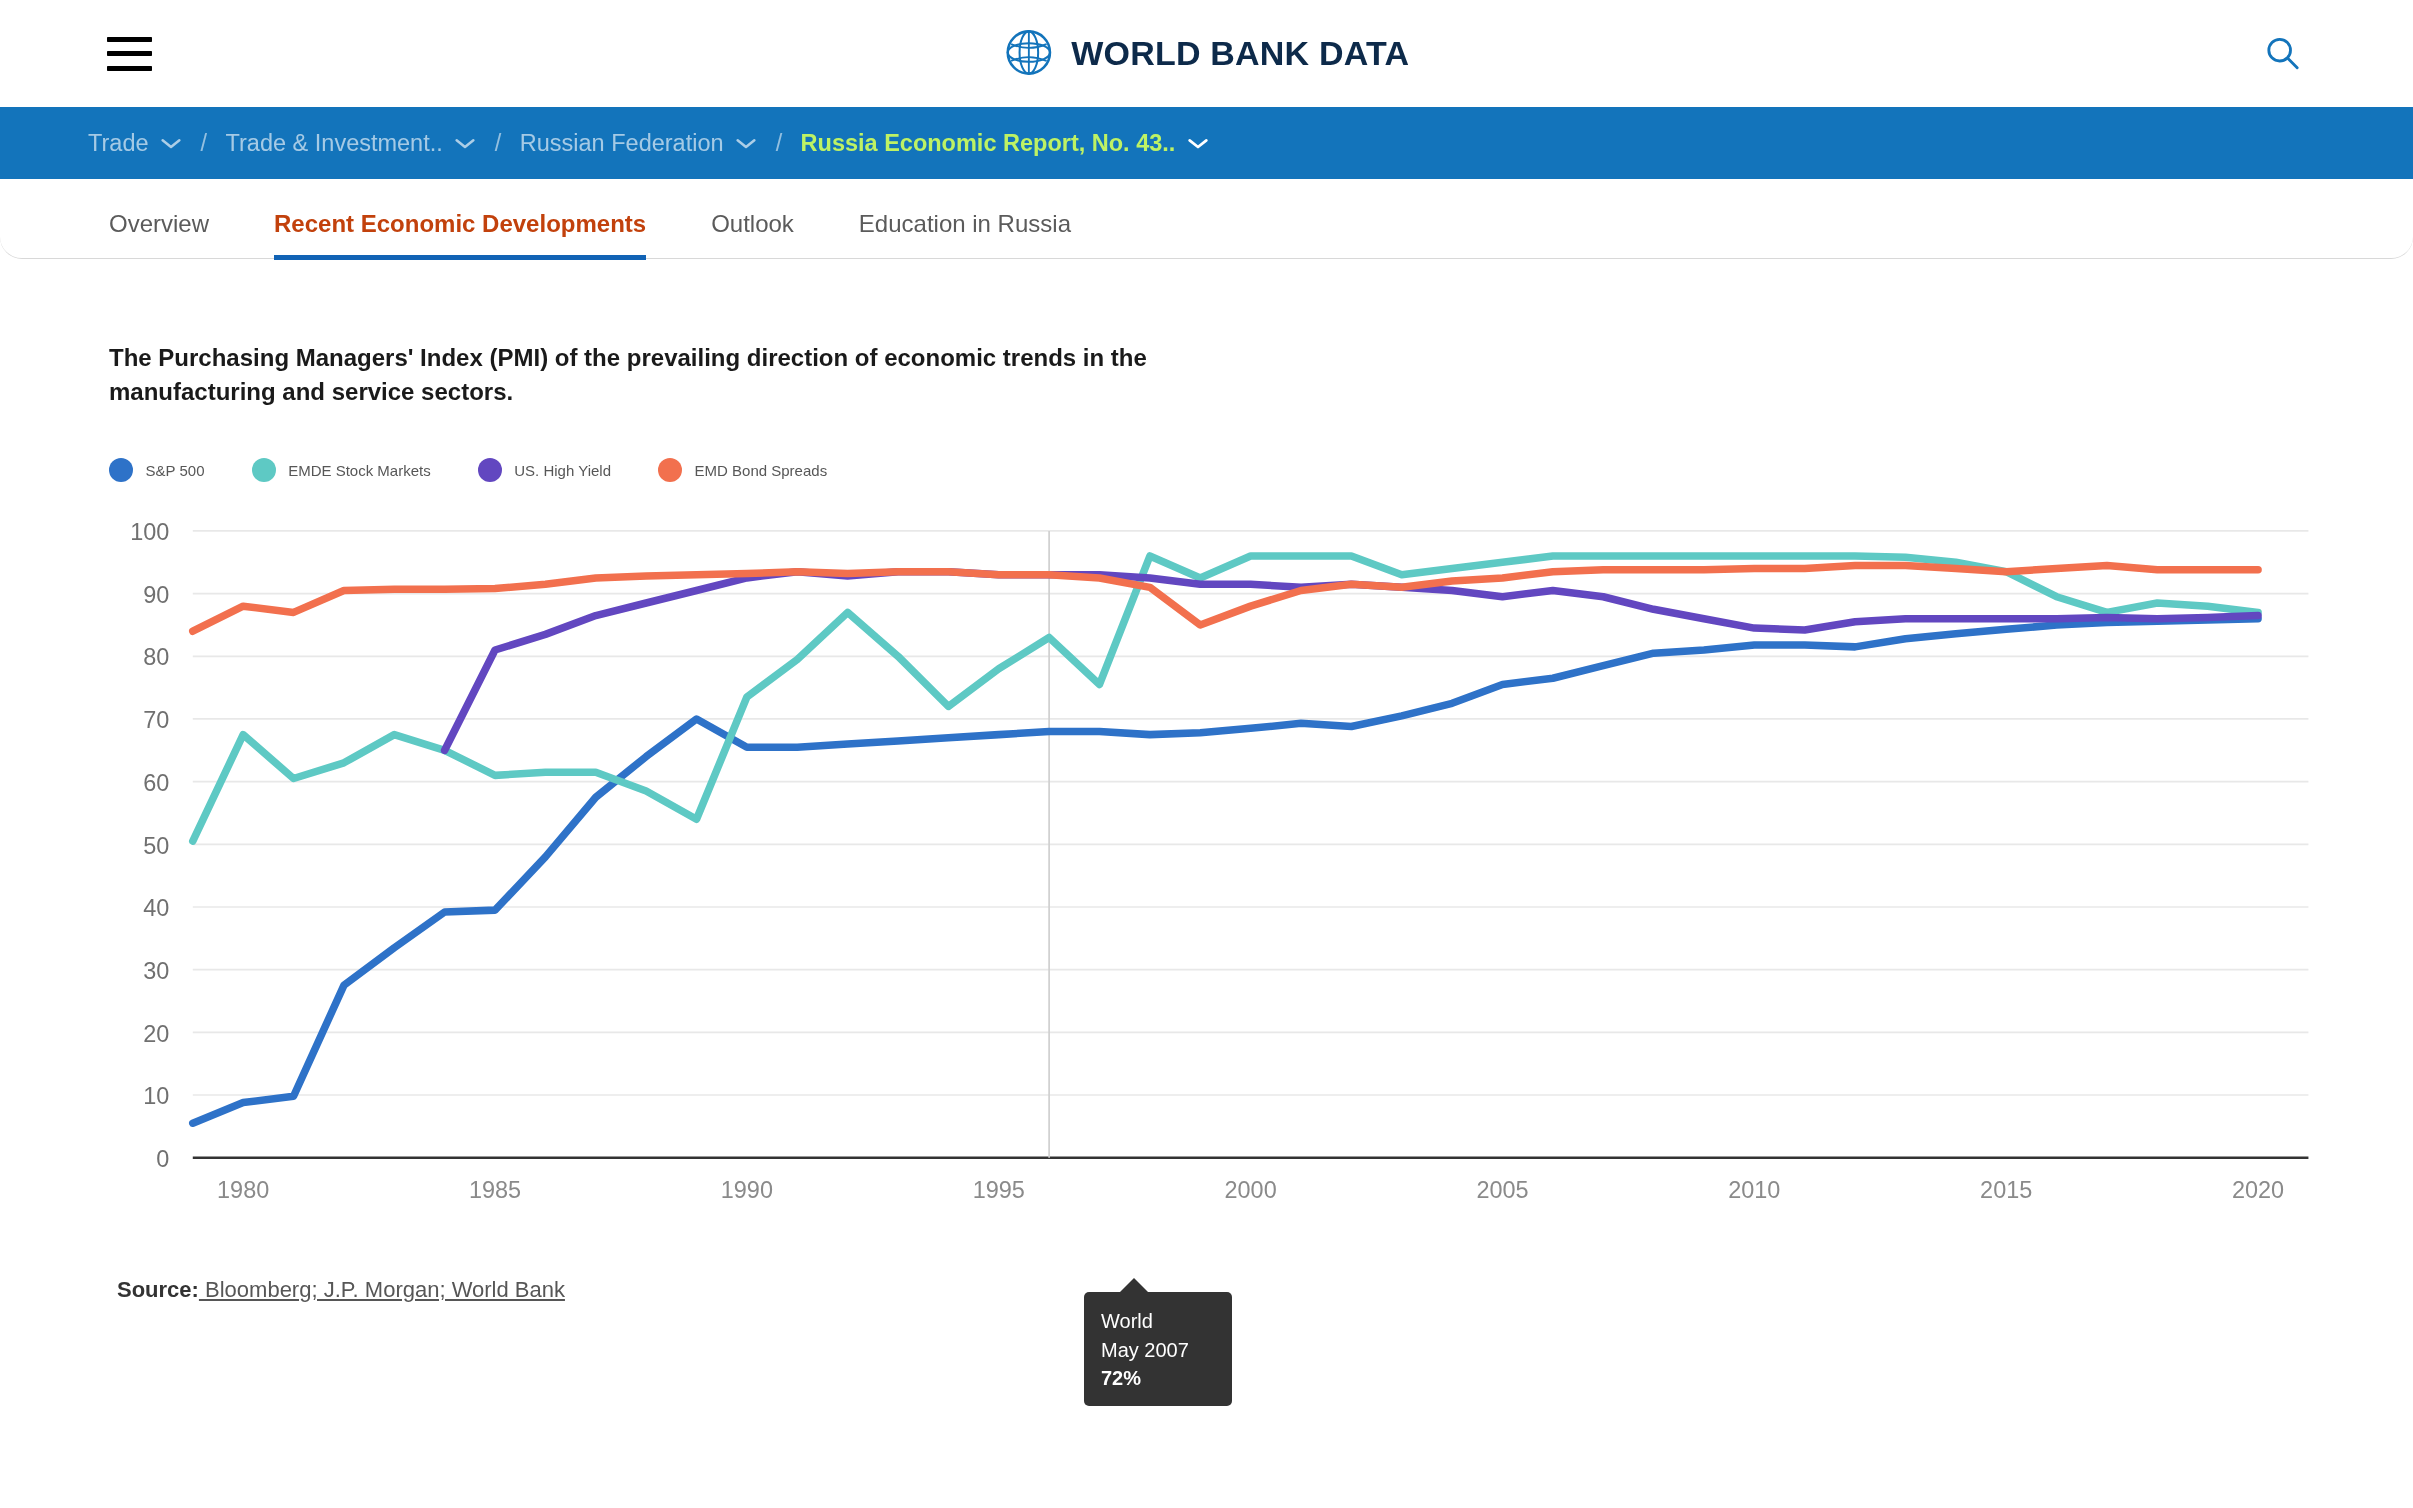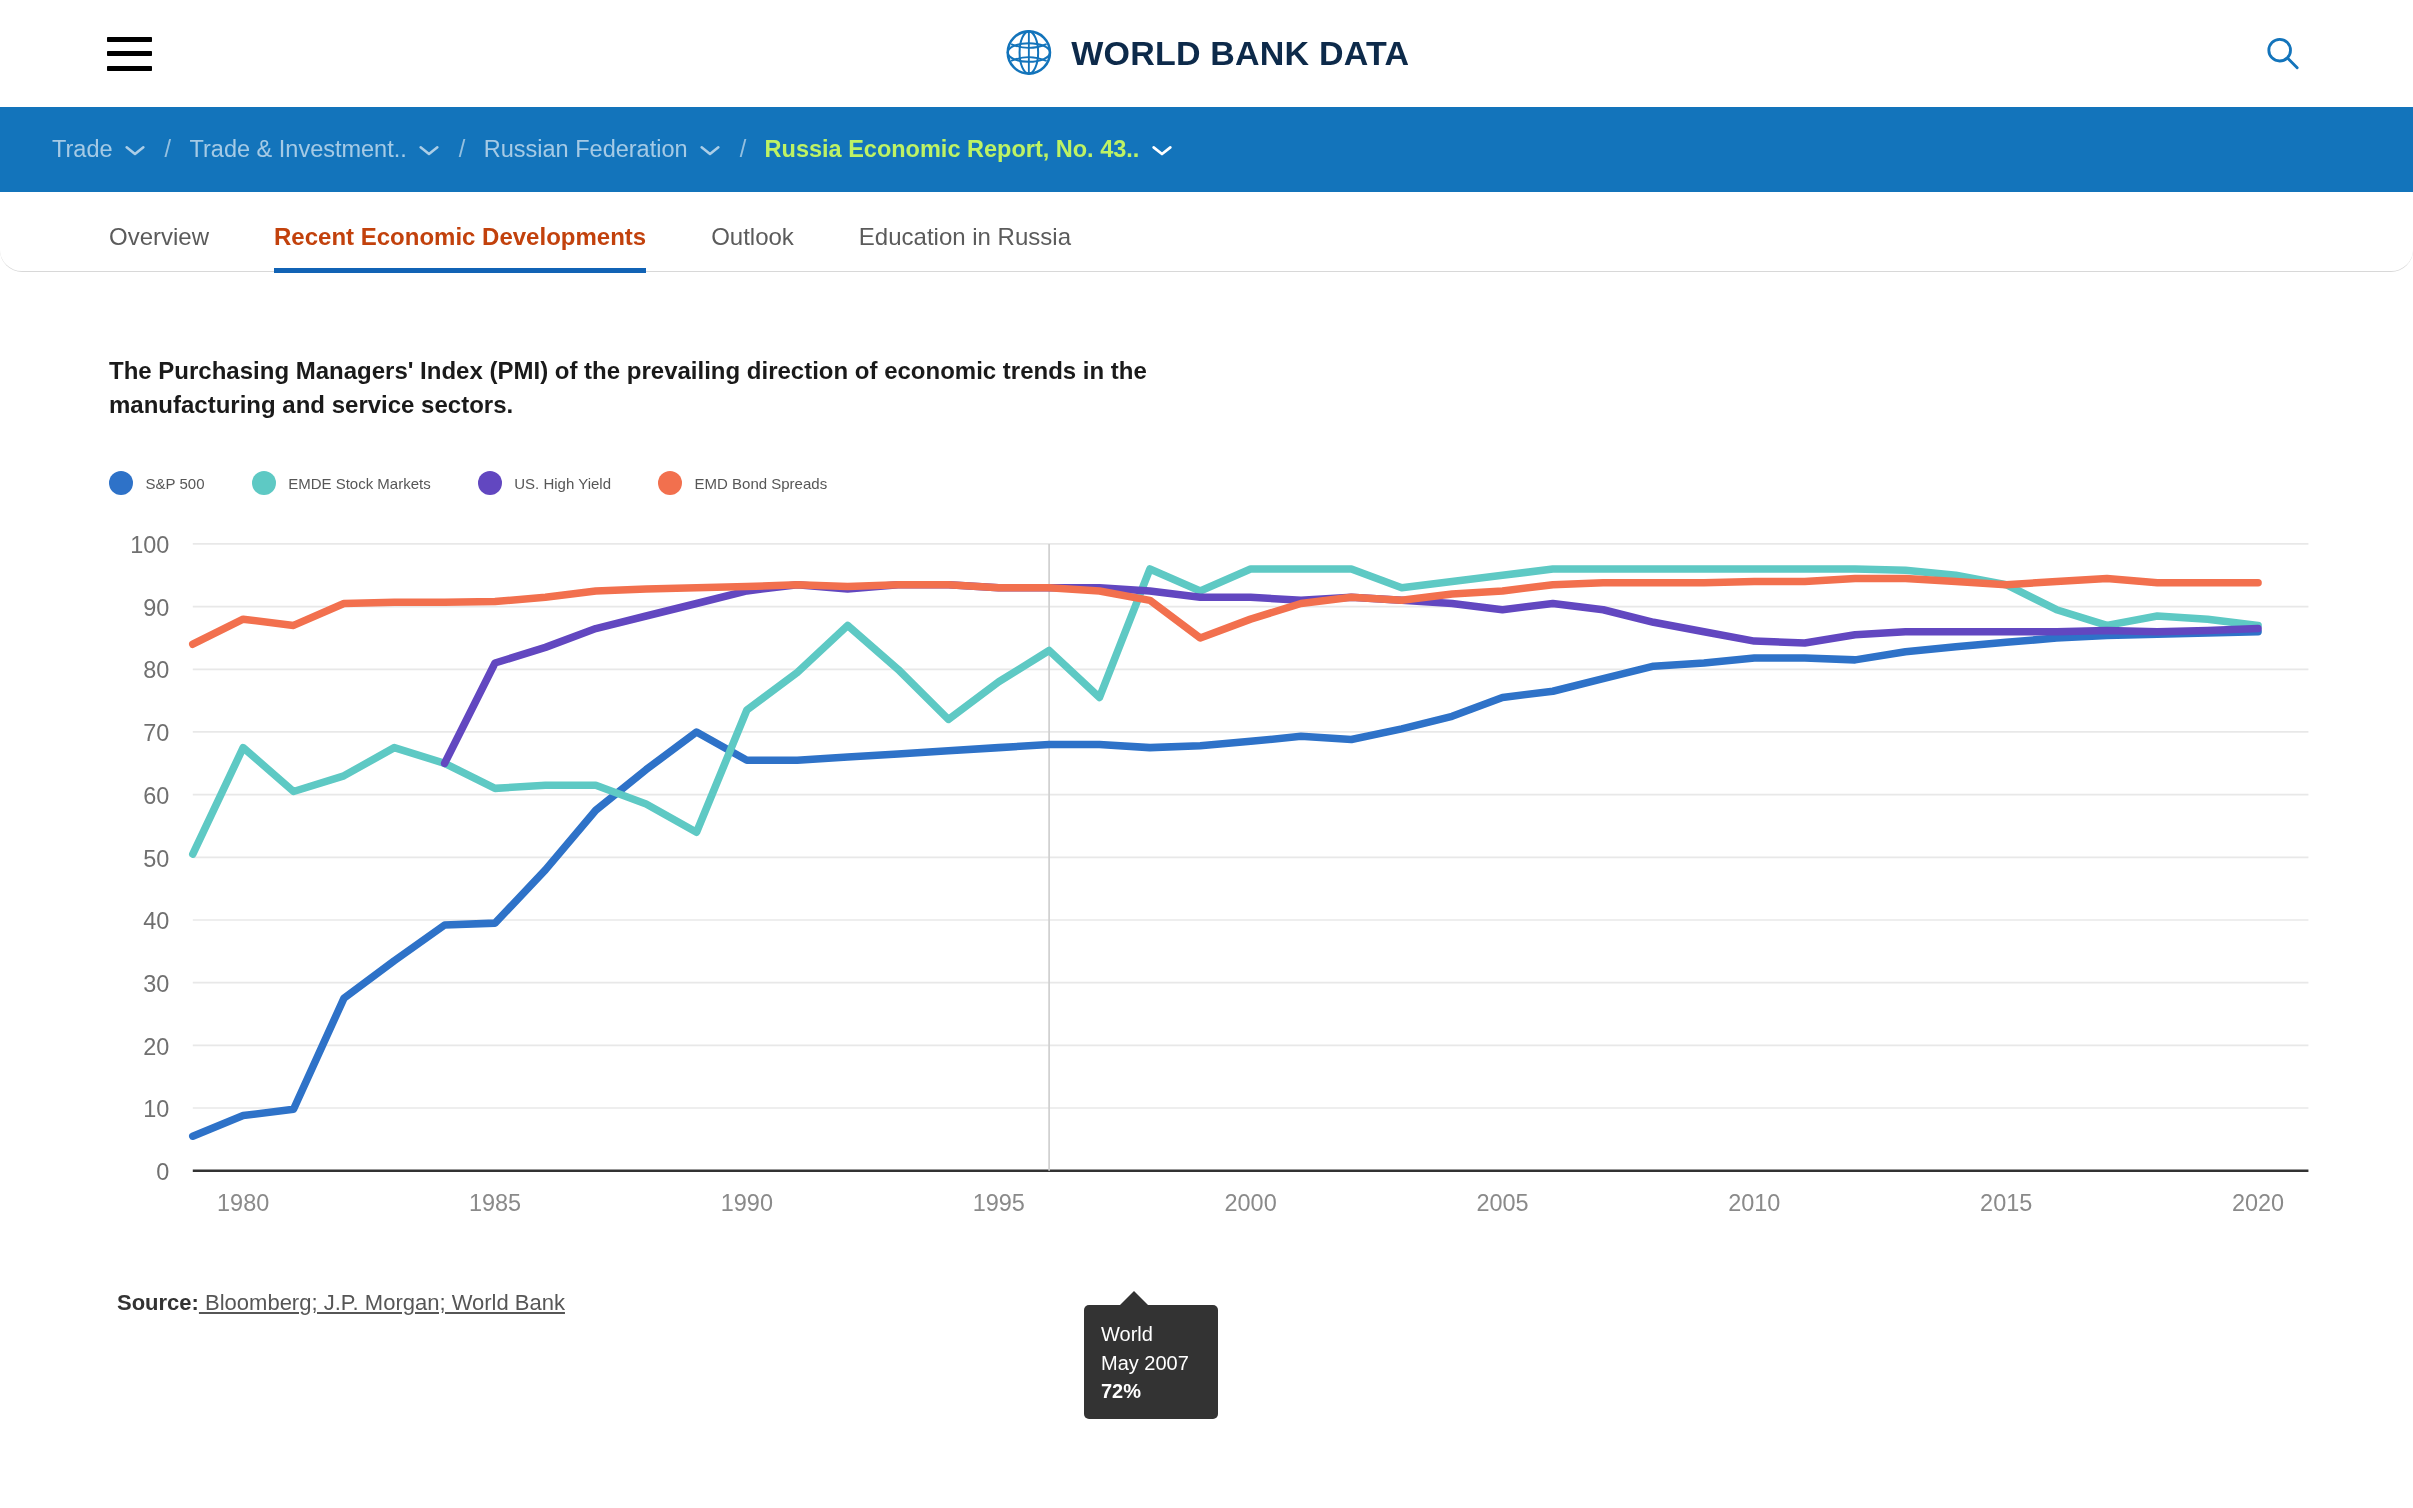--- a/index.html
+++ b/index.html
@@ -41,24 +41,24 @@
   .search-btn {
     position: absolute; right: 107px; top: 50%;
     transform: translateY(-50%);
     width: 47px; height: 47px;
     display: flex; align-items: center; justify-content: center;
     cursor: pointer;
   }
 
   
   .crumbbar {
-    height: 85px;
+    height: 72px;
     background: #1374bb;
     display: flex; align-items: center;
-    padding-left: 52px;
+    padding-left: 88px;
     gap: 0px;
   }
   .crumb {
     display: flex; align-items: center; gap: 11.7px;
     font-size: 23.5px;
     color: rgba(255,255,255,.62);
     white-space: nowrap;
     cursor: pointer;
   }
   .crumb.active { color: #bef264; font-weight: 600; align-items: center; }
@@ -119,21 +119,21 @@
   .chart-wrap {
     position: relative;
     margin-top: 37px;
     width: 2212px; height: 721px;
   }
   .chart-svg { display: block; }
 
   .tooltip {
     position: absolute;
     left: 975px; top: 773px;
-    width: 134px;
+    width: 148px;
     background: #333333;
     border-radius: 5px;
     padding: 15px 17px 13.4px 17px;
     color: #ffffff;
     font-size: 20px;
     line-height: 1.42;
     z-index: 5;
     pointer-events: none;
   }
   .tooltip:before {

